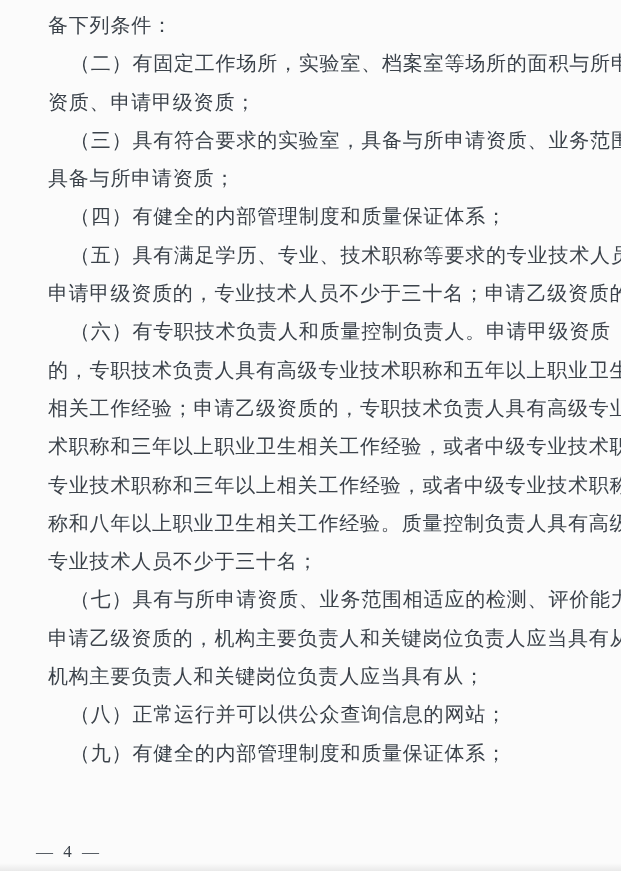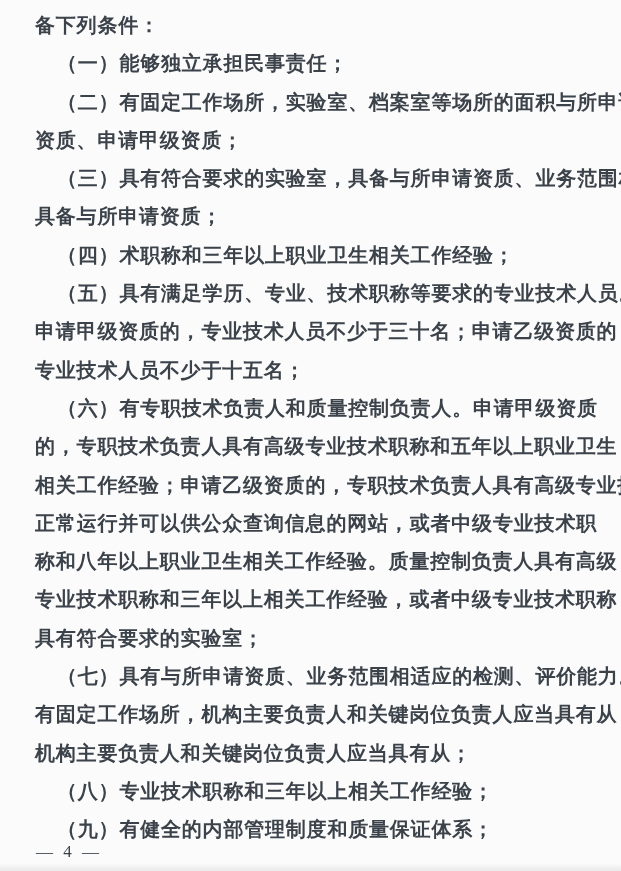--- a/index.html
+++ b/index.html
@@ -19,24 +19,23 @@
   .page::after {
     content: "";
     position: absolute;
     left: 0; right: 0; bottom: 0;
     height: 8px;
     background: linear-gradient(to bottom, rgba(0,0,0,0.0), rgba(0,0,0,0.07));
     pointer-events: none;
   }
   .textcol {
     position: absolute;
-    left: 35px;
+    left: 48px;
     top: 6px;
     width: 562px;
-    font-weight: bold;
   }
   .ln {
     font-size: 20px;
     line-height: 38.3px;
     height: 38.3px;
     color: #3b424a;
     letter-spacing: 0.8px;
     text-align: justify;
     text-align-last: justify;
     white-space: nowrap;
@@ -57,46 +56,44 @@
   }
 </style>
 </head>
 <body>
 
 <div class="page">
   <div class="textcol">
 
     <div class="ln end">备下列条件：</div>
 
-    <div class="ln indent end">（一）能够独立承担民事责任；</div>
 
     <div class="ln indent">（二）有固定工作场所，实验室、档案室等场所的面积与所申请</div>
     <div class="ln end">资质、申请甲级资质；</div>
 
     <div class="ln indent">（三）具有符合要求的实验室，具备与所申请资质、业务范围相</div>
     <div class="ln end">具备与所申请资质；</div>
 
-    <div class="ln indent end">（四）术职称和三年以上职业卫生相关工作经验；</div>
+    <div class="ln indent end">（四）有健全的内部管理制度和质量保证体系；</div>
 
     <div class="ln indent">（五）具有满足学历、专业、技术职称等要求的专业技术人员。</div>
     <div class="ln">申请甲级资质的，专业技术人员不少于三十名；申请乙级资质的，</div>
-    <div class="ln end">专业技术人员不少于十五名；</div>
 
     <div class="ln indent">（六）有专职技术负责人和质量控制负责人。申请甲级资质</div>
     <div class="ln">的，专职技术负责人具有高级专业技术职称和五年以上职业卫生</div>
     <div class="ln">相关工作经验；申请乙级资质的，专职技术负责人具有高级专业技</div>
-    <div class="ln">正常运行并可以供公众查询信息的网站，或者中级专业技术职</div>
+    <div class="ln">术职称和三年以上职业卫生相关工作经验，或者中级专业技术职</div>
+    <div class="ln">专业技术职称和三年以上相关工作经验，或者中级专业技术职称</div>
     <div class="ln">称和八年以上职业卫生相关工作经验。质量控制负责人具有高级</div>
-    <div class="ln">专业技术职称和三年以上相关工作经验，或者中级专业技术职称</div>
-    <div class="ln end">具有符合要求的实验室；</div>
+    <div class="ln end">专业技术人员不少于三十名；</div>
 
     <div class="ln indent">（七）具有与所申请资质、业务范围相适应的检测、评价能力。</div>
-    <div class="ln">有固定工作场所，机构主要负责人和关键岗位负责人应当具有从</div>
+    <div class="ln">申请乙级资质的，机构主要负责人和关键岗位负责人应当具有从</div>
     <div class="ln end">机构主要负责人和关键岗位负责人应当具有从；</div>
 
-    <div class="ln indent end">（八）专业技术职称和三年以上相关工作经验；</div>
+    <div class="ln indent end">（八）正常运行并可以供公众查询信息的网站；</div>
 
     <div class="ln indent end">（九）有健全的内部管理制度和质量保证体系；</div>
 
   </div>
 
   <div class="footer">— 4 —</div>
 </div>
 
 </body></html>

